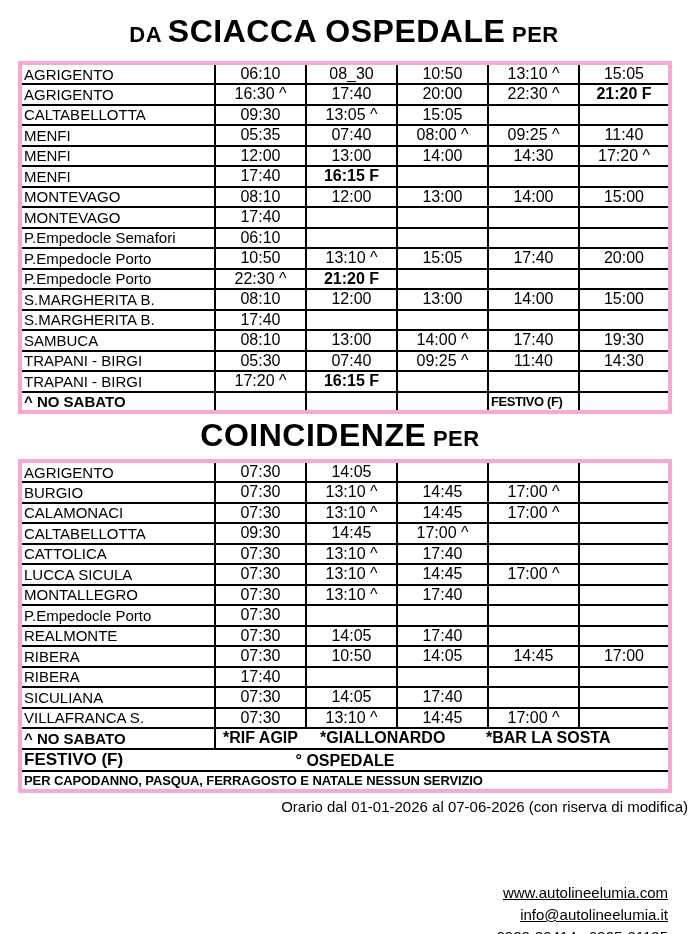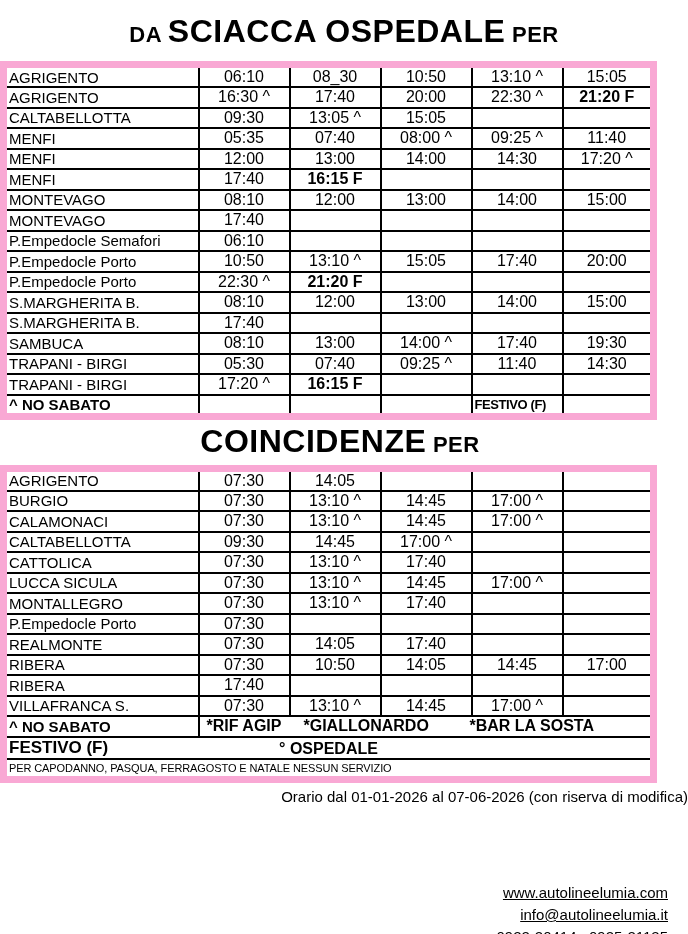--- a/index.html
+++ b/index.html
@@ -13,23 +13,24 @@
   .page { position:relative; width:688px; height:934px; }
 
   .title { text-align:center; font-weight:bold; white-space:nowrap; }
   .title .big   { font-size:32px; letter-spacing:0.5px;text-align:center; }
   .title .small { font-size:22px; letter-spacing:0.5px; }
   .title1 { margin:14px 0 7px 0; line-height:34px; }
   .title2 { margin:4px 16px 1px 0; line-height:34px;padding-left:8px; }
 
   table.tt {
     border-collapse:collapse;
+    margin-left:18px;
     width:650px;
     table-layout:fixed;
-    border:7px solid #f9a8d4;
+    border:4px solid #f9a8d4;
   }
   table.tt td {
     border:2px solid #000;
     height:20.5px;
     padding:0 2px;
     overflow:hidden;
     white-space:nowrap;
     vertical-align:middle;
   }
   td.dest { text-align:left; font-size:15px; padding-left:4px; }
@@ -42,21 +43,21 @@
   td.notes-cell { font-weight:bold; font-size:16px; padding:0; }
   td.notes-cell .note-span { display:inline-block; }
   td.notes-cell .n1 { width:102px; padding-left:5px; }
   td.notes-cell .n2 { width:166px; }
 
   td.festivo-row { position:relative; font-weight:bold; font-size:17px; padding-left:4px; white-space:pre; }
   td.festivo-row .center-note {
     position:absolute; left:0; right:0; top:0; bottom:0;
     text-align:center; font-size:16px; line-height:22px; white-space:pre;
   }
-  td.holiday { font-weight:normal; font-size:11px; padding-left:4px; white-space:pre; letter-spacing:-0.1px; }
+  td.holiday { font-weight:bold; font-size:13px; padding-left:4px; white-space:pre; letter-spacing:-0.1px; }
 
   .validity { margin:5px 0 0 18px; font-size:15px;text-align:right; }
   .contact  { position:absolute; right:20px; top:868px; text-align:right; font-size:15px; line-height:22px; }
   .contact .link { text-decoration:underline; }
   .contact .phones { white-space:pre; }
 </style>
 </head>
 <body>
 
 <div class="page">
@@ -308,20 +309,28 @@
           <td class="time">10:50</td>
           <td class="time">14:05</td>
           <td class="time">14:45</td>
           <td class="time">17:00</td>
         </tr>
         <tr>
           <td class="dest">RIBERA</td>
           <td class="time">17:40</td>
           <td class="time"></td>
           <td class="time"></td>
+          <td class="time"></td>
+          <td class="time"></td>
+        </tr>
+        <tr>
+          <td class="dest">SICULIANA</td>
+          <td class="time">07:30</td>
+          <td class="time">14:05</td>
+          <td class="time">17:40</td>
           <td class="time"></td>
           <td class="time"></td>
         </tr>
         <tr>
           <td class="dest">VILLAFRANCA S.</td>
           <td class="time">07:30</td>
           <td class="time">13:10 ^</td>
           <td class="time">14:45</td>
           <td class="time">17:00 ^</td>
           <td class="time"></td>

